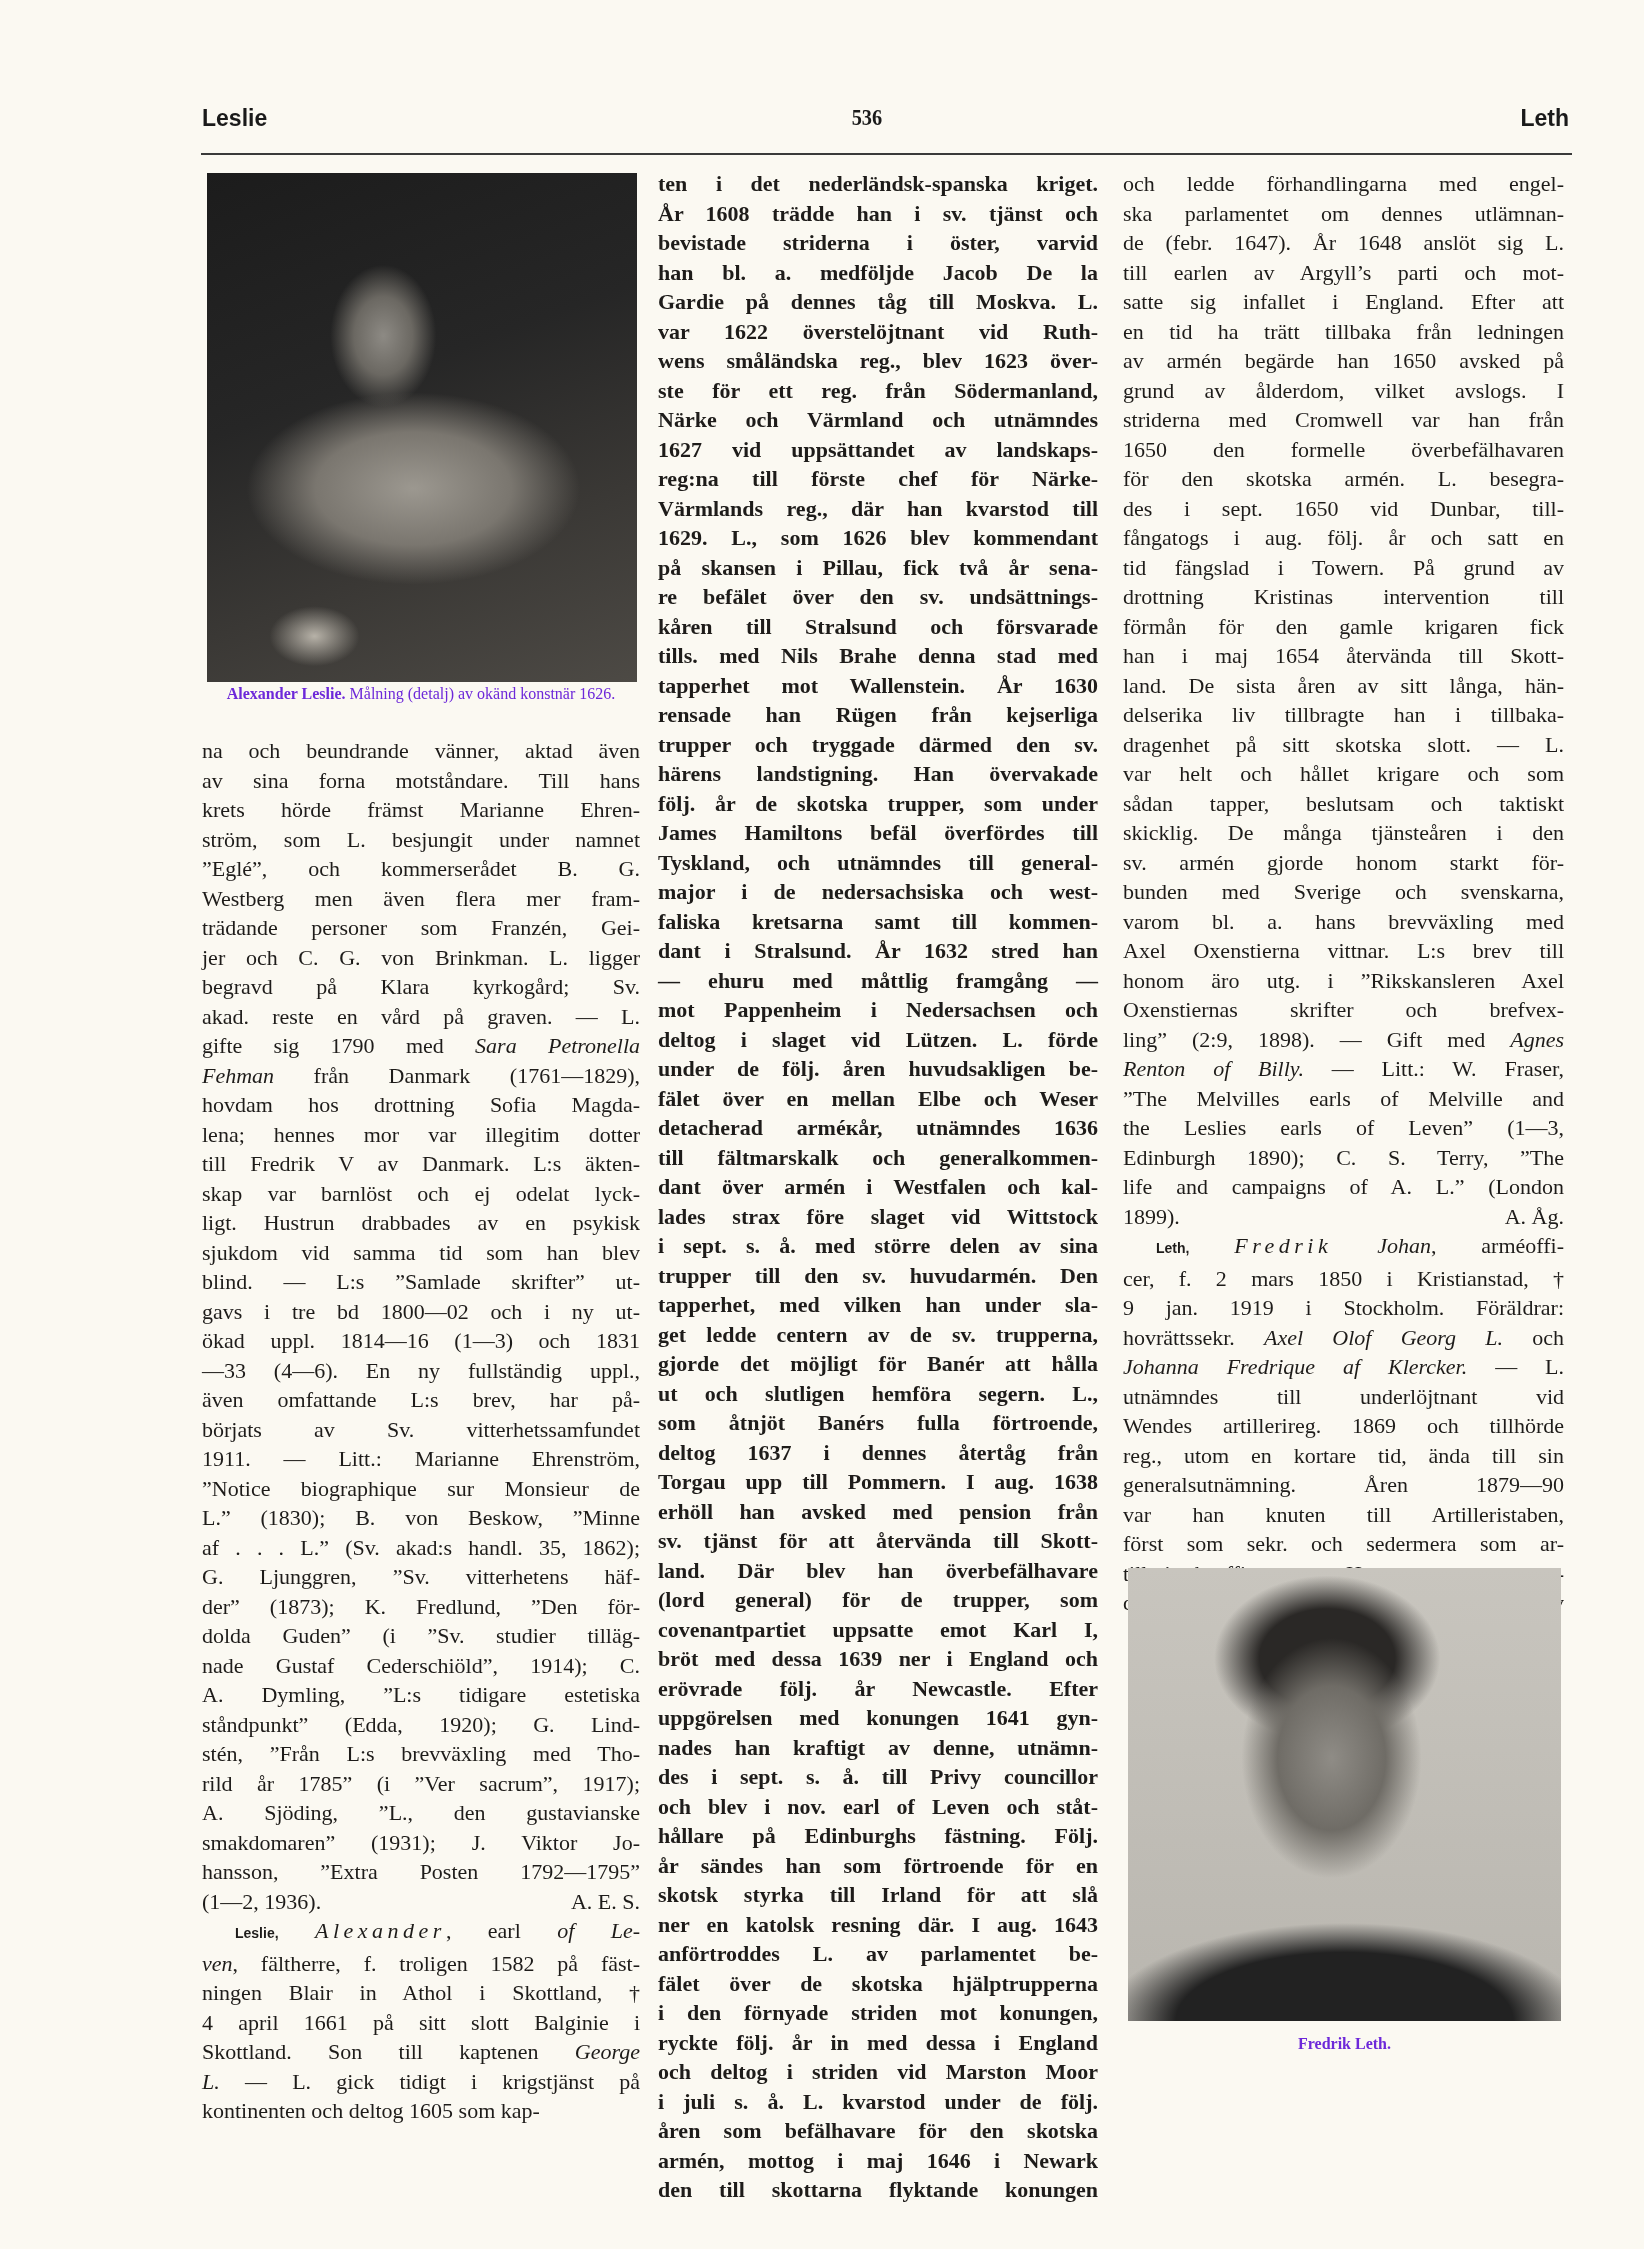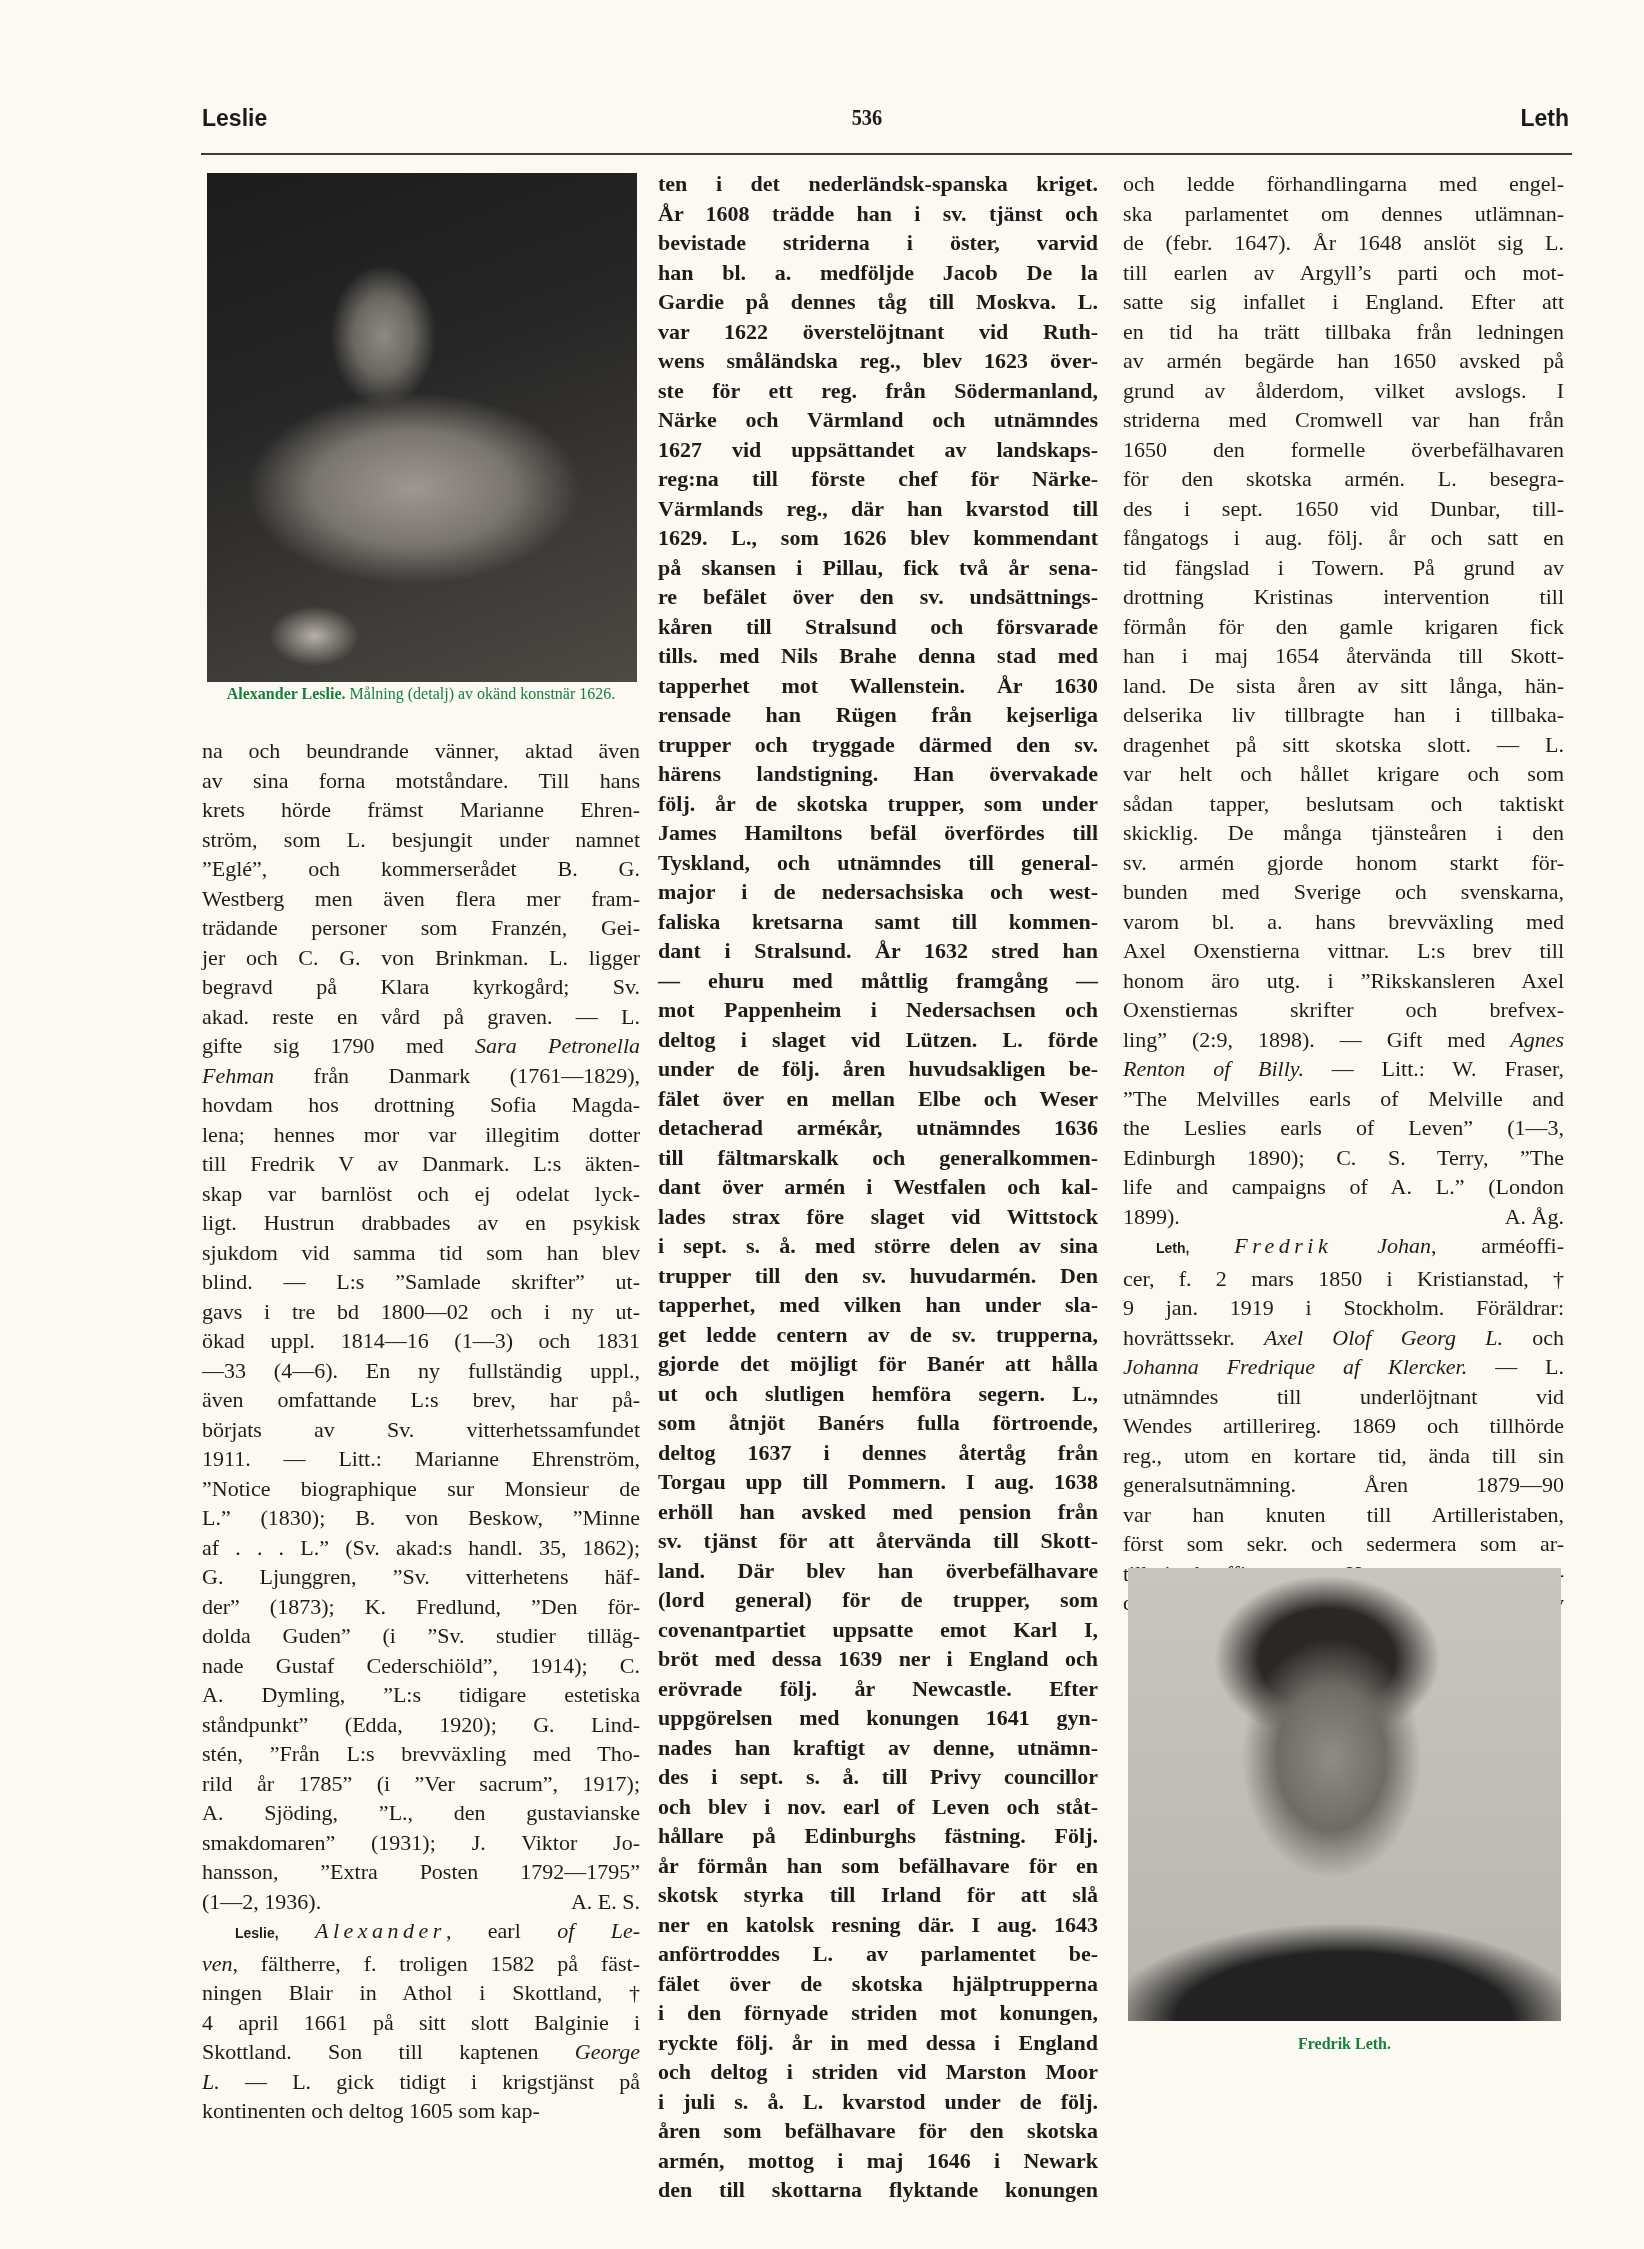--- a/index.html
+++ b/index.html
@@ -50,21 +50,21 @@
     background:
       radial-gradient(ellipse 90px 120px at 47% 42%, #8f8c86 0%, #6f6c66 60%, transparent 100%),
       radial-gradient(ellipse 113px 83px at 46% 20%, #2a2826 0%, #2a2826 60%, transparent 100%),
       radial-gradient(ellipse 241px 98px at 50% 100%, #222 0%, #222 70%, transparent 100%),
       linear-gradient(180deg, #c8c5be 0%, #b9b6af 100%);
   }
   .caption {
     position: absolute;
     font-family: "Liberation Serif", serif;
     font-size: 16px; line-height: 21px; text-align: center;
-    color: #15803d;
+    color: #6d28d9;
   }
   #caption-leslie { left: 202px; top: 683px; width: 438px; }
   #caption-leslie b { font-weight: bold; }
   #caption-leth { left: 1128px; top: 2033px; width: 433px; font-weight: bold; text-align: center; }
   .entry-head { font-family: "Liberation Sans", sans-serif; font-weight: bold; font-size: 14px; }
   .spaced { font-style: italic; letter-spacing: 4.5px; }
   i { font-style: italic; }
   .sign { float: right; }
   .indent { padding-left: 33px; }
 </style>
@@ -182,21 +182,21 @@
     <span class="line"><span>land. Där blev han överbefälhavare</span></span>
     <span class="line"><span>(lord general) för de trupper, som</span></span>
     <span class="line"><span>covenantpartiet uppsatte emot Karl I,</span></span>
     <span class="line"><span>bröt med dessa 1639 ner i England och</span></span>
     <span class="line"><span>erövrade följ. år Newcastle. Efter</span></span>
     <span class="line"><span>uppgörelsen med konungen 1641 gyn-</span></span>
     <span class="line"><span>nades han kraftigt av denne, utnämn-</span></span>
     <span class="line"><span>des i sept. s. å. till Privy councillor</span></span>
     <span class="line"><span>och blev i nov. earl of Leven och ståt-</span></span>
     <span class="line"><span>hållare på Edinburghs fästning. Följ.</span></span>
-    <span class="line"><span>år förmån han som befälhavare för en</span></span>
+    <span class="line"><span>år sändes han som förtroende för en</span></span>
     <span class="line"><span>skotsk styrka till Irland för att slå</span></span>
     <span class="line"><span>ner en katolsk resning där. I aug. 1643</span></span>
     <span class="line"><span>anförtroddes L. av parlamentet be-</span></span>
     <span class="line"><span>fälet över de skotska hjälptrupperna</span></span>
     <span class="line"><span>i den förnyade striden mot konungen,</span></span>
     <span class="line"><span>ryckte följ. år in med dessa i England</span></span>
     <span class="line"><span>och deltog i striden vid Marston Moor</span></span>
     <span class="line"><span>i juli s. å. L. kvarstod under de följ.</span></span>
     <span class="line"><span>åren som befälhavare för den skotska</span></span>
     <span class="line"><span>armén, mottog i maj 1646 i Newark</span></span>

